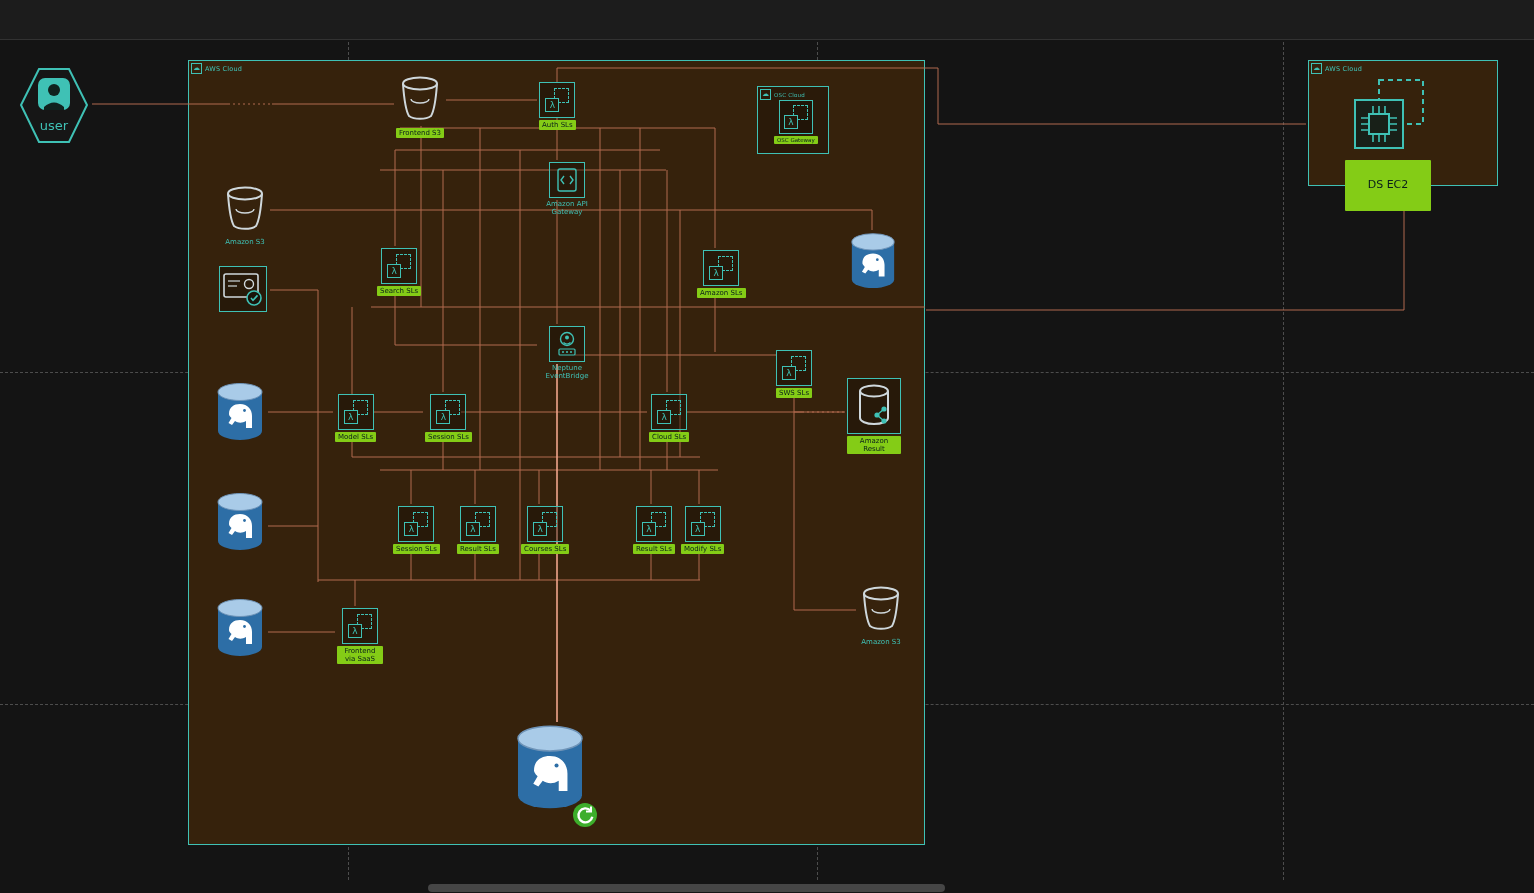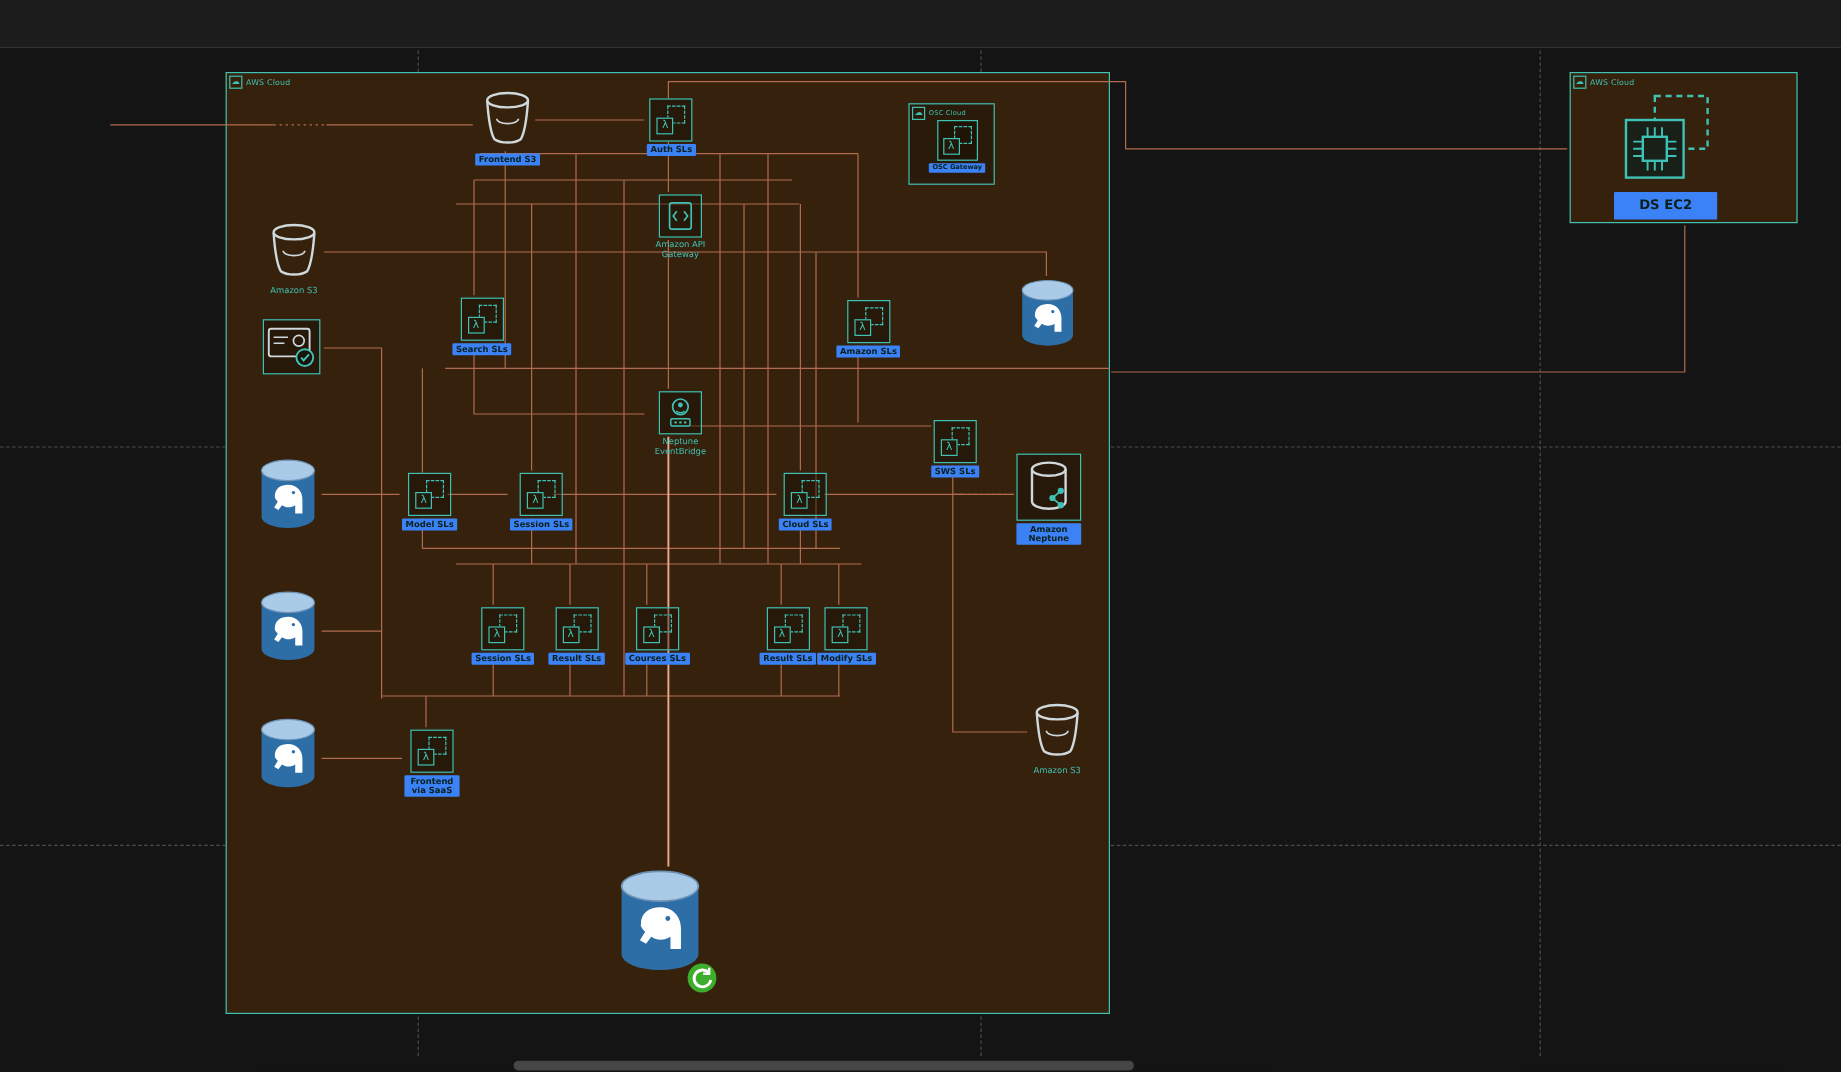--- a/index.html
+++ b/index.html
@@ -10,22 +10,22 @@
   .guide-h{position:absolute;left:0;width:1534px;height:0;border-top:1px dashed #4d4d4d;z-index:0}
   .container{position:absolute;border:1px solid #3fc1b5;background:#36220c;z-index:1}
   .container.sub{background:rgba(18,11,4,.30)}
   .chdr{position:absolute;top:2px;left:2px;display:flex;align-items:center;gap:3px}
   .cicon{width:11px;height:11px;border:1px solid #3fc1b5;color:#3fc1b5;font-size:7px;line-height:9px;text-align:center;overflow:hidden}
   .ctext{font-size:6.5px;color:#3fc1b5;letter-spacing:.2px}
   .wires{position:absolute;left:0;top:0;z-index:2;pointer-events:none}
   .node{position:absolute;display:flex;flex-direction:column;align-items:center;z-index:3}
   .sq{border:1px solid #3fc1b5;background:rgba(15,10,4,.38);display:flex;align-items:center;justify-content:center;width:36px;height:36px}
   .nlabel{margin-top:2px;font-size:7px;line-height:1.15;color:#3fc1b5;text-align:center;max-width:56px}
-  .nlabel.bg{background:#3b82f6;color:#0a1f1b;padding:1px 3px;font-weight:bold;border-radius:1px}
-  .nlabel.big{font-size:11px;max-width:90px;width:86px;padding:5px 0}
+  .nlabel.bg{background:#84cc16;color:#0a1f1b;padding:1px 3px;font-weight:normal;border-radius:1px}
+  .nlabel.big{font-size:11px;max-width:90px;width:86px;padding:19px 0}
   .lam{position:relative;width:24px;height:24px}
   .lam i{display:block;font-style:normal}
   .lam .lo{position:absolute;top:0;right:0;width:15px;height:15px;border:1px dashed #3fc1b5}
   .lam .li{position:absolute;left:0;bottom:0;width:14px;height:14px;border:1px solid #3fc1b5;background:#241808;color:#3fc1b5;font-size:9px;display:flex;align-items:center;justify-content:center}
   .pgwrap{position:relative}
   .pgbadge{position:absolute;right:-10px;bottom:-4px}
   .hthumb{position:absolute;left:428px;top:884px;width:517px;height:8px;background:#464646;border-radius:4px;z-index:7}
 </style>
 </head>
 <body>
@@ -116,20 +116,29 @@
       <path d="M680 210 V457"></path>
       <path d="M715 128 V248"></path>
       <path d="M715 288 V352"></path>
       <path d="M352 307 V394"></path>
     </g>
     <g stroke="#f0a58c" fill="none" stroke-width="1.6">
       <path d="M557 364 V722"></path>
     </g>
   </svg>
 
+  <div class="node" style="left:16px;top:66px">
+    <svg width="76" height="80" viewBox="0 0 76 80">
+      <path d="M23 3 L53 3 L71 39 L53 76 L23 76 L5 39 Z" fill="#161616" stroke="#3fc1b5" stroke-width="2"></path>
+      <rect x="22" y="12" width="32" height="32" rx="7" fill="#3fc1b5"></rect>
+      <circle cx="38" cy="24" r="6" fill="#10231f"></circle>
+      <path d="M28 41 q10 -9 20 0 l0 3 h-20 z" fill="#10231f"></path>
+      <text x="38" y="64" font-size="13" fill="#3fc1b5" text-anchor="middle">user</text>
+    </svg>
+  </div>
 
   <div class="node" style="left:396px;top:74px">
     <svg width="46" height="52" viewBox="0 0 46 52">
       <path d="M6 10 C7 24 9 37 12 42 A13 6 0 0 0 34 42 C37 37 39 24 40 10" fill="none" stroke="#cfd8dc" stroke-width="2"></path>
       <ellipse cx="23" cy="9.5" rx="17" ry="6" fill="none" stroke="#cfd8dc" stroke-width="2"></ellipse>
       <path d="M14 25 a9 4 0 0 0 18 0" fill="none" stroke="#cfd8dc" stroke-width="1.4"></path>
     </svg>
     <div class="nlabel bg">Frontend S3</div>
   </div>
 
@@ -243,21 +252,21 @@
     <div class="sq" style="width:54px;height:56px">
       <svg width="38" height="46" viewBox="0 0 38 46">
         <path d="M5 8 V35 A14 6 0 0 0 33 35 V8" fill="none" stroke="#cfd8dc" stroke-width="2"></path>
         <ellipse cx="19" cy="8" rx="14" ry="5.5" fill="none" stroke="#cfd8dc" stroke-width="2"></ellipse>
         <path d="M22 32 L29 38 M22 32 L29 26" stroke="#3fc1b5" stroke-width="1.4"></path>
         <circle cx="22" cy="32" r="2.6" fill="#3fc1b5"></circle>
           <circle cx="29" cy="38" r="2.6" fill="#3fc1b5"></circle>
           <circle cx="29" cy="26" r="2.6" fill="#3fc1b5"></circle>
       </svg>
     </div>
-    <div class="nlabel bg" style="max-width:54px">Amazon Neptune</div>
+    <div class="nlabel bg" style="max-width:54px">Amazon Result</div>
   </div>
 
   <div class="node" style="left:214px;top:382px">
     <svg width="52" height="66" viewBox="0 0 52 66">
       <path d="M4 10 V49 A22 9 0 0 0 48 49 V10" fill="#2d6ea6"></path>
       <ellipse cx="26" cy="10" rx="22" ry="8.5" fill="#a9cbe8" stroke="#6f94b8" stroke-width="1"></ellipse>
       <path d="M15 32 c0 -7 5 -10 11 -10 c8 0 12 6 12 12 v12 h-6 v-7 c-4 2.5 -8 2 -11 0 l-3 4 -3.5 -2 3 -5 c-2 -2 -2.5 -3 -2.5 -4 z" fill="#ffffff"></path>
       <circle cx="30.5" cy="28.5" r="1.4" fill="#2d6ea6"></circle>
     </svg>
   </div>

